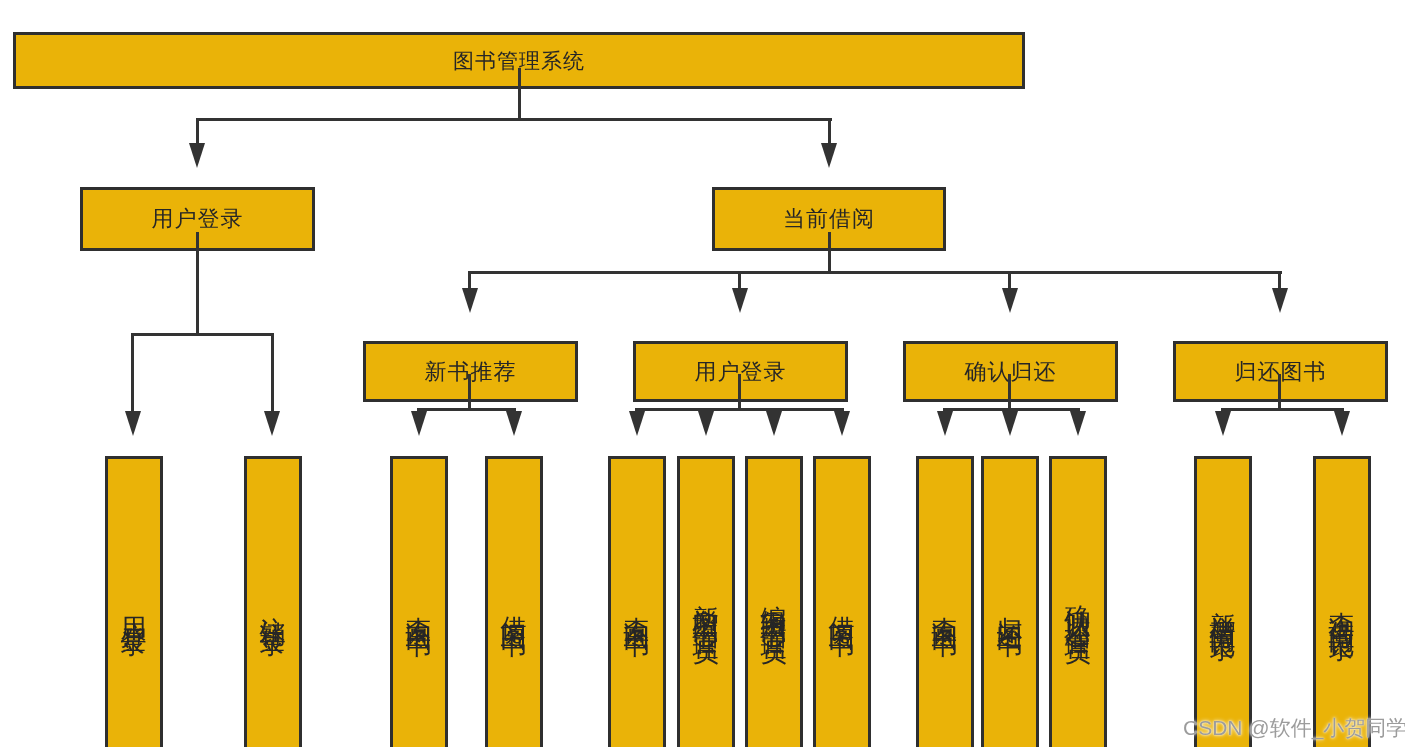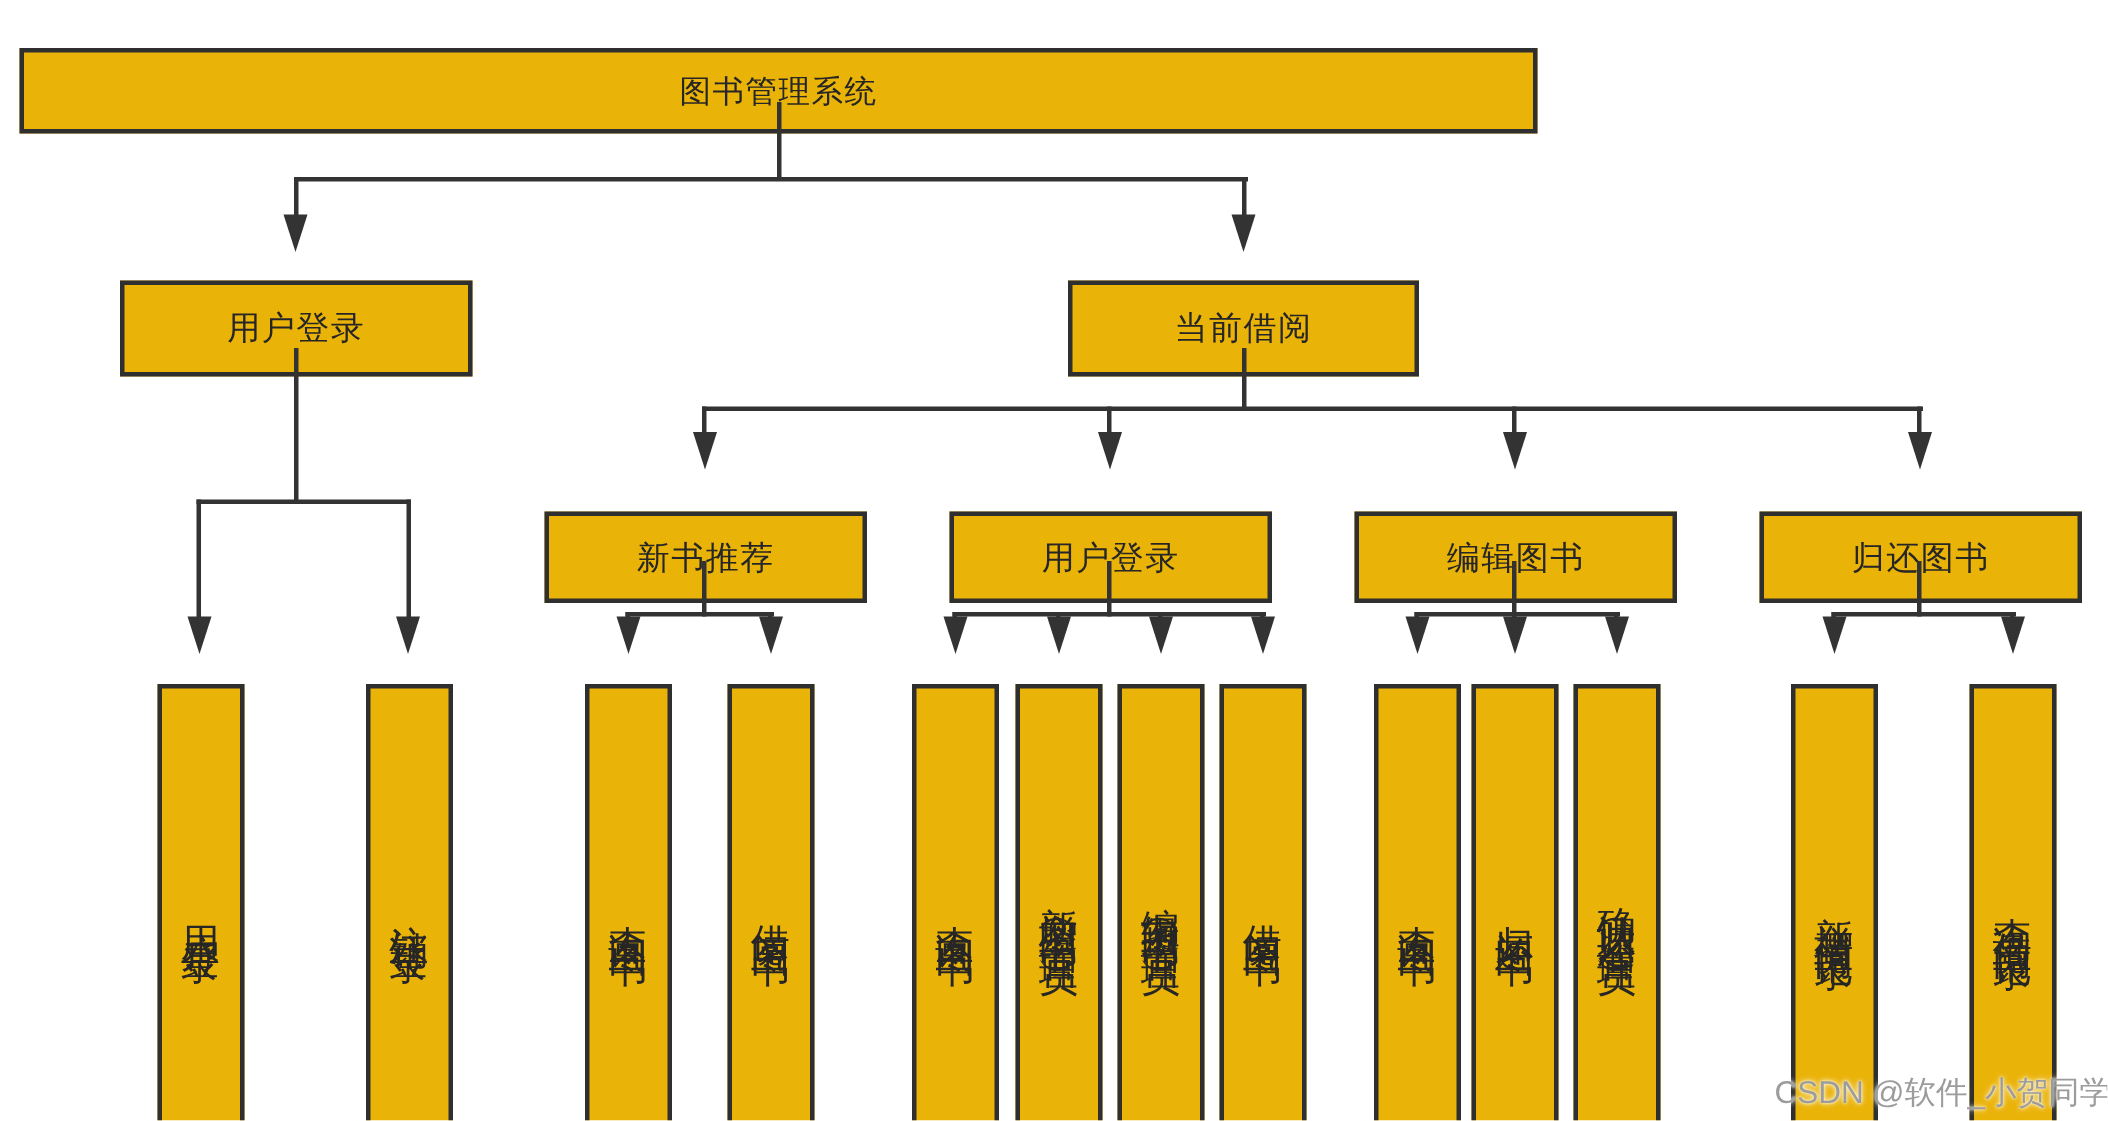--- a/index.html
+++ b/index.html
@@ -73,21 +73,21 @@
   <div class="vl" style="left:1278px;top:271px;height:20px"></div>
   <div class="ah" style="left:1272px;top:288px"></div>
 
   <div class="box lvl3" style="left:363px">
     <span class="hlabel">新书推荐</span>
   </div>
   <div class="box lvl3" style="left:633px">
     <span class="hlabel">用户登录</span>
   </div>
   <div class="box lvl3" style="left:903px">
-    <span class="hlabel">编辑图书</span>
+    <span class="hlabel">确认归还</span>
   </div>
   <div class="box lvl3" style="left:1173px">
     <span class="hlabel">归还图书</span>
   </div>
 
   <div class="vl" style="left:468px;top:374px;height:37px"></div>
   <div class="hl" style="left:417px;top:408px;width:99px"></div>
   <div class="vl" style="left:417px;top:408px;height:8px"></div>
   <div class="ah" style="left:411px;top:411px"></div>
   <div class="vl" style="left:512px;top:408px;height:8px"></div>

